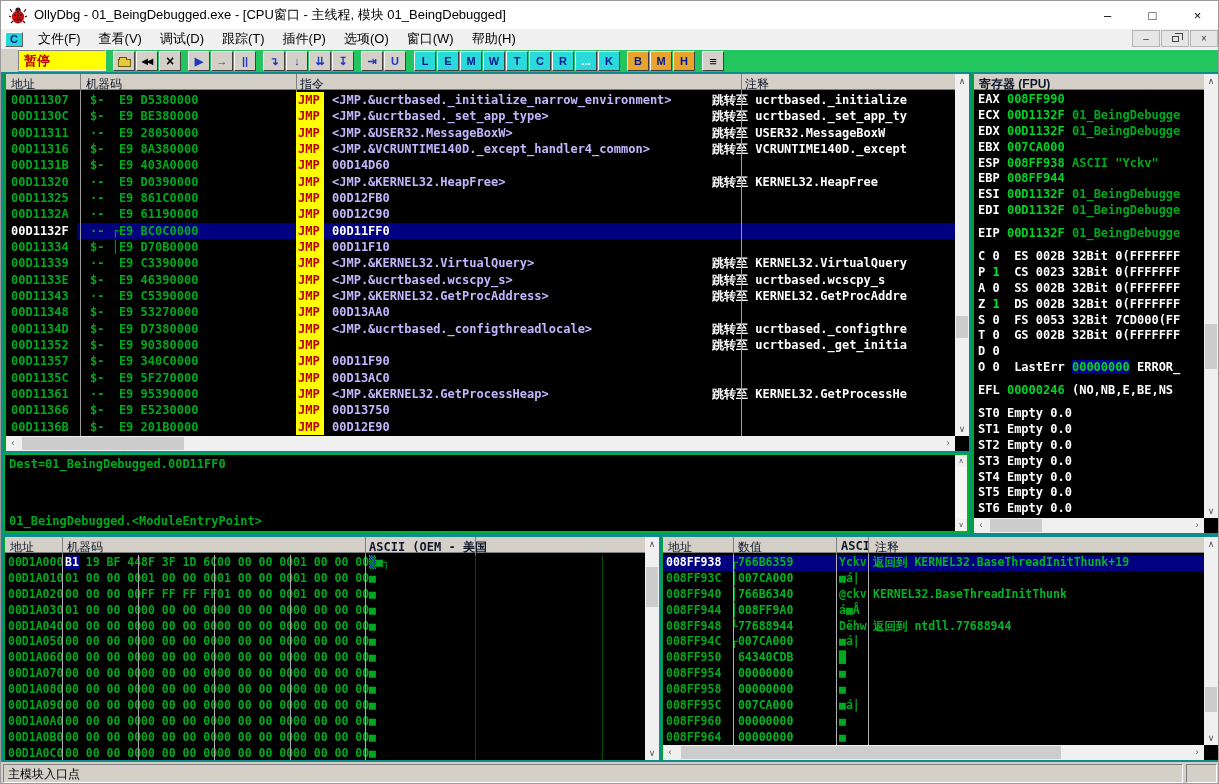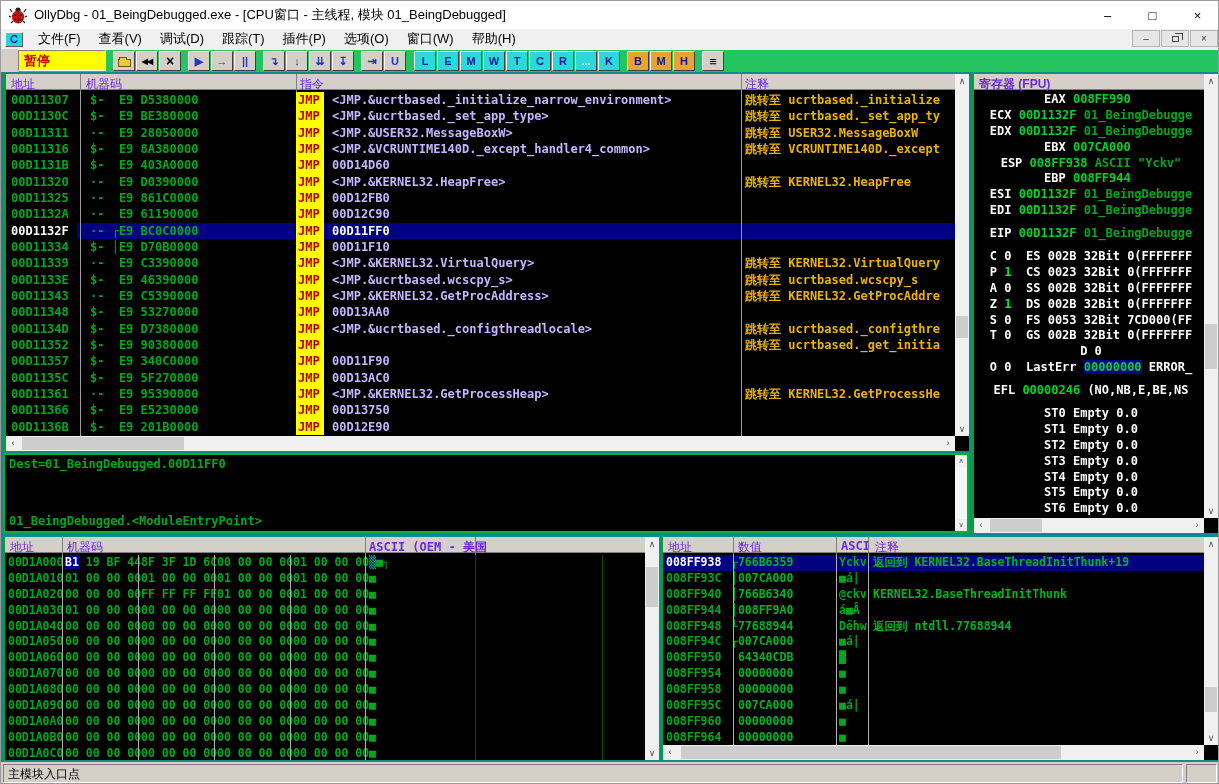--- a/index.html
+++ b/index.html
@@ -43,21 +43,21 @@
   .tb-btn.cyan { background:#2ADADA; color:#00188F; }
   .tb-btn.cyanw { background:#2ADADA; color:#FFF; }
   .tb-btn.amber { background:#E8A52E; color:#00188F; }
   .folder-glyph { position:relative; width:13px; height:8px; background:#E8C83C; border:1px solid #6B5900; margin-top:3px; }
   .folder-glyph::before { content:""; position:absolute; left:0; top:-3px; width:6px; height:2px;
                           background:#E8C83C; border:1px solid #6B5900; border-bottom:none; }
 
   
   .main { position:absolute; left:0; top:71px; width:1219px; height:690px; background:#0E8C8C; }
   .pane { position:absolute; background:#000; overflow:hidden; }
-  .pane-hdr { position:absolute; left:0; top:0; right:0; height:16px; background:#D4D0C8; color:#6d28d9;
+  .pane-hdr { position:absolute; left:0; top:0; right:0; height:16px; background:#D4D0C8; color:#0f172a;
               font-size:12px; border-bottom:1px solid #808080; }
   .pane-hdr span { position:absolute; top:2px; white-space:pre; }
   .hdr-sep { position:absolute; top:0; width:1px; height:18px; background:#808080; }
   .mono { font-family:"DejaVu Sans Mono", monospace; font-weight:bold; }
 
   .g  { color:#00A81E; }           
 
   
   .sbv { position:absolute; width:14px; background:#F0F0F0; }
   .sbh { position:absolute; height:15px; background:#F0F0F0; }
@@ -72,30 +72,30 @@
   .arow { position:relative; height:16.33px; font-size:12px; line-height:16.33px; white-space:pre; }
   .arow span { position:absolute; top:0; }
   .rowhl { left:71px; right:0; height:16.33px; z-index:0; }
   .arow.selected .rowhl { background:#000080; }
   .a-addr { left:5px; color:#00A81E; z-index:1; }
   .arow.selected .a-addr { color:#FFF; }
   .a-bytes { left:84px; color:#00A81E; z-index:1; }
   .a-mn { left:290px; width:28px; background:#FFFF00; color:#BE0000; z-index:2; padding-left:2px; height:16.33px; }
   .a-op { left:326px; color:#c4b5fd; z-index:1; }
   .arow.selected .a-op { color:#FFF; }
-  .a-cmt { left:739px; color:#eab308; z-index:1;text-align:center; }
+  .a-cmt { left:706px; color:#ffffff; z-index:1;text-align:center; }
 
   
   #info { left:2px; top:381px; width:966px; height:80px; border:2px solid #00B428; }
   #info .l1 { position:absolute; left:4px; top:2px; font-size:12px; }
   #info .l2 { position:absolute; left:4px; bottom:3px; font-size:12px; }
   #info .mini-sb { position:absolute; right:0; top:0; width:12px; bottom:0; background:#F6F6F6; }
 
   
-  #regs { left:970px; top:2px; width:247px; height:459px; border-left:3px solid #00A428;text-align:center; }
+  #regs { left:970px; top:2px; width:247px; height:459px; border-left:3px solid #00A428; }
   #regs .body { position:absolute; left:0; top:18px; right:14px; bottom:15px; overflow:hidden; }
   .rrow { height:15.9px; line-height:15.9px; font-size:12px; white-space:pre; padding-left:4px; }
   .rsp { height:7px; }
   .rname { color:#ffffff; }
   .rval  { color:#00D426; }
   .rext  { color:#00A81E; }
   .fv.on { color:#00E830; }
   .lerr { background:#000090; color:#00D426; }
   .lerr:empty { display:none; }
 

